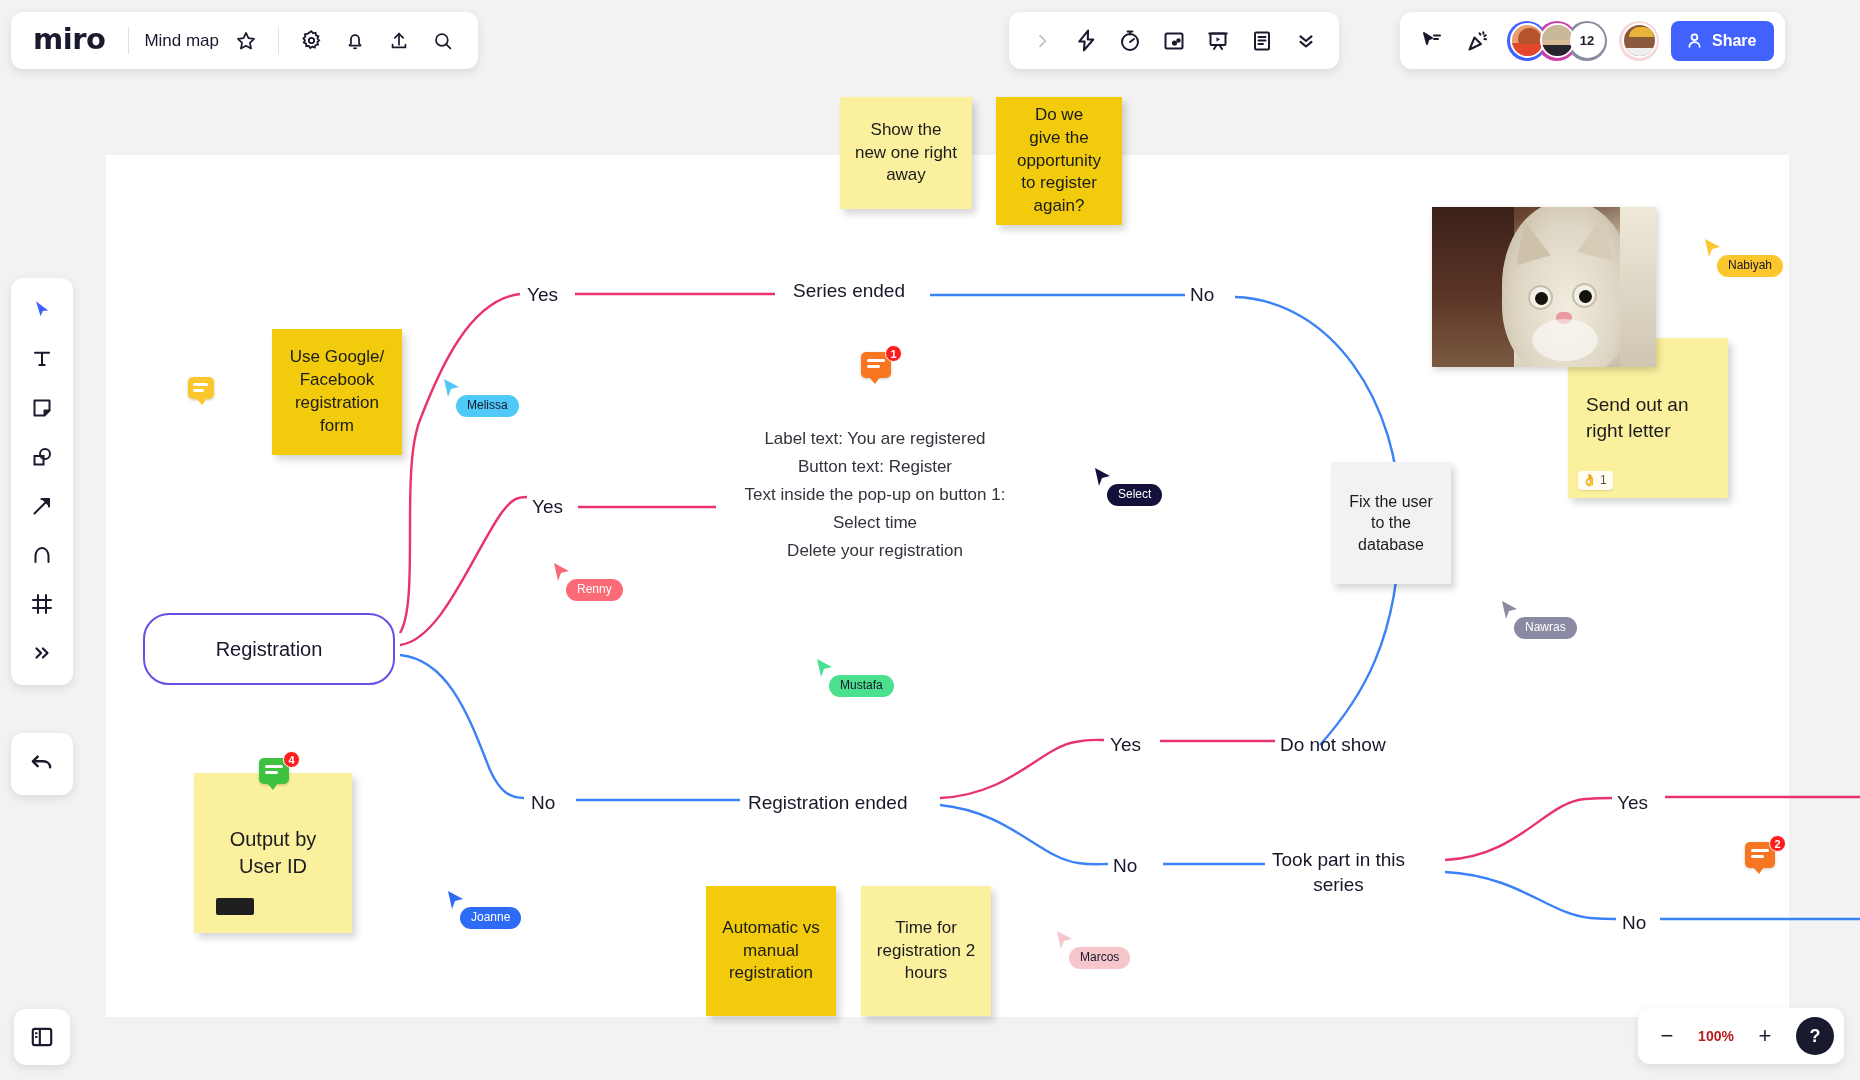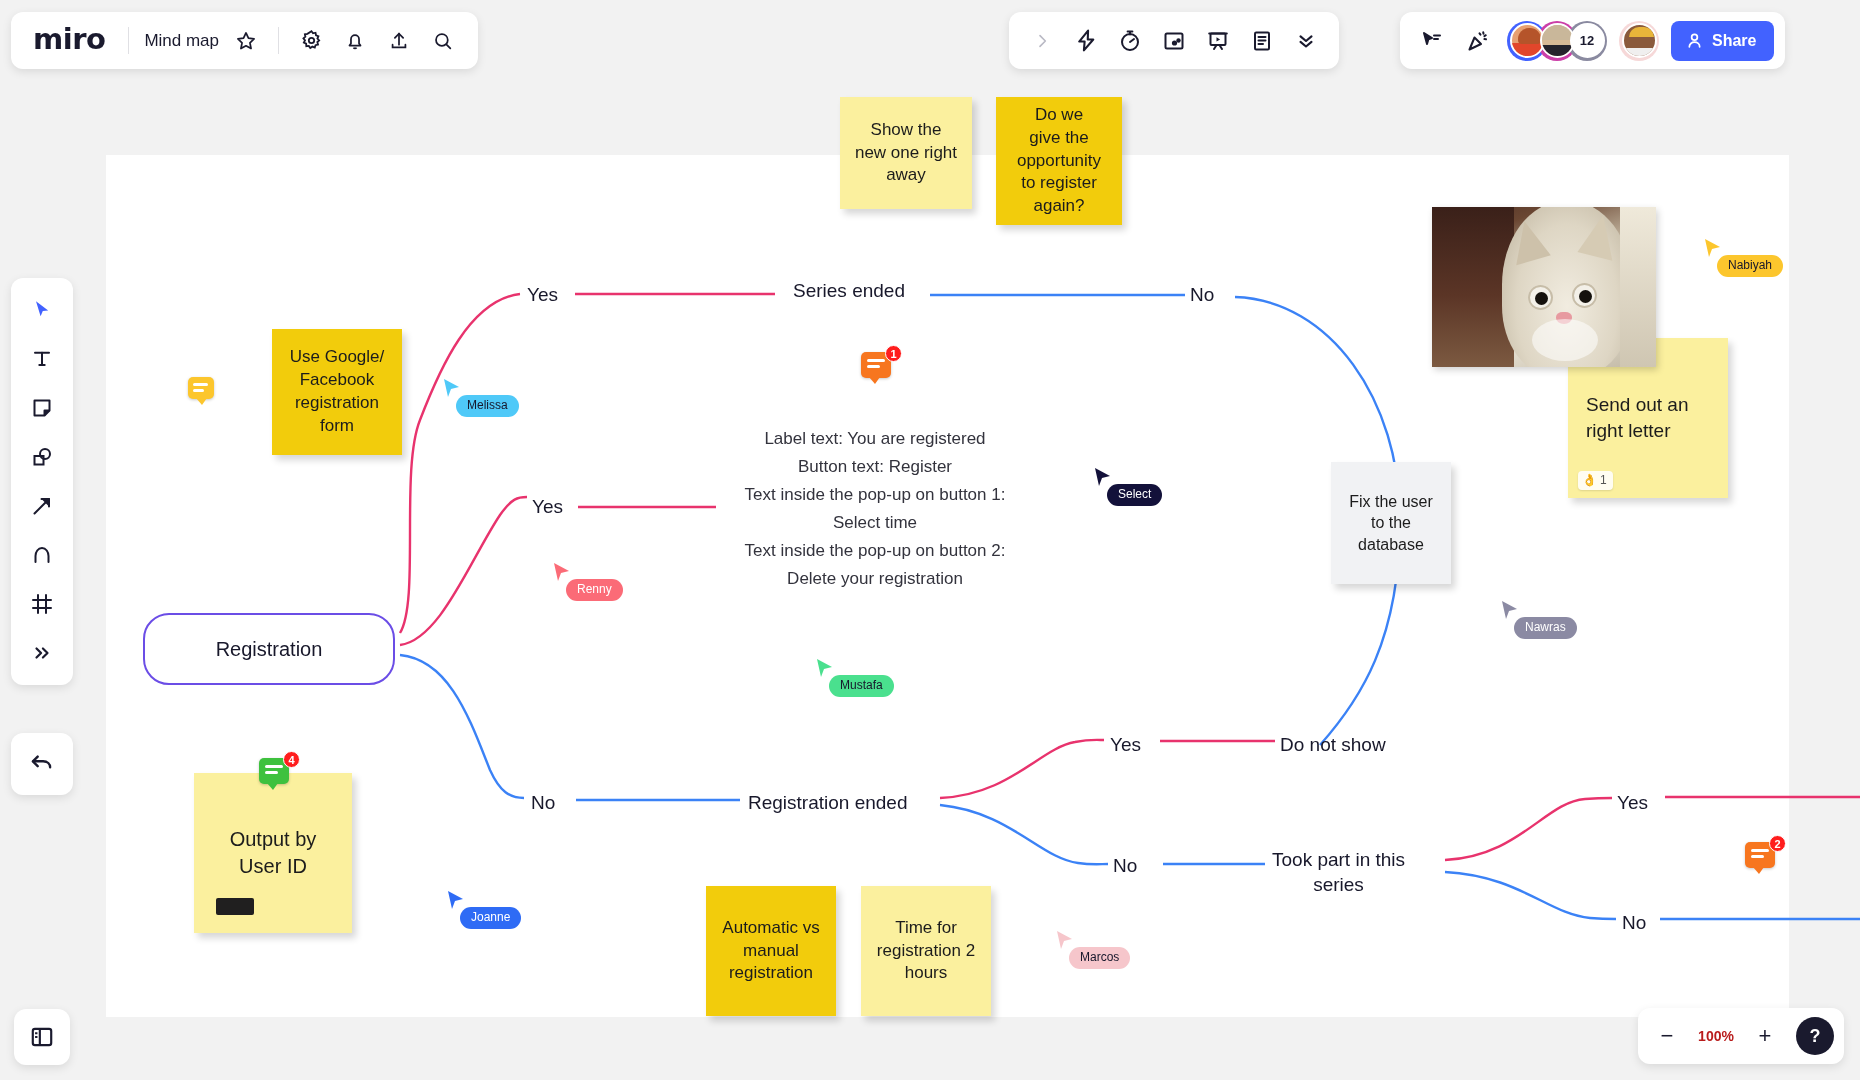--- a/index.html
+++ b/index.html
@@ -281,21 +281,20 @@
     <div class="node-label" style="left:1272px; top:848px; white-space:pre; text-align:center;">Took part in this
 series</div>
     <div class="node-label" style="left:1617px; top:791px;">Yes</div>
     <div class="node-label" style="left:1622px; top:911px;">No</div>
 
     <div id="center-text">
       <div>Label text: You are registered</div>
       <div>Button text: Register</div>
       <div>Text inside the pop-up on button 1:</div>
       <div>Select time</div>
-      <div>Text inside the pop-up on button 2:</div>
       <div>Delete your registration</div>
     </div>
 
     <div class="sticky pale" style="left:840px; top:97px; width:132px; height:112px; white-space:pre-line;">Show the
 new one right
 away</div>
 
     <div class="sticky deep" style="left:996px; top:97px; width:126px; height:128px; white-space:pre-line;">Do we
 give the
 opportunity

